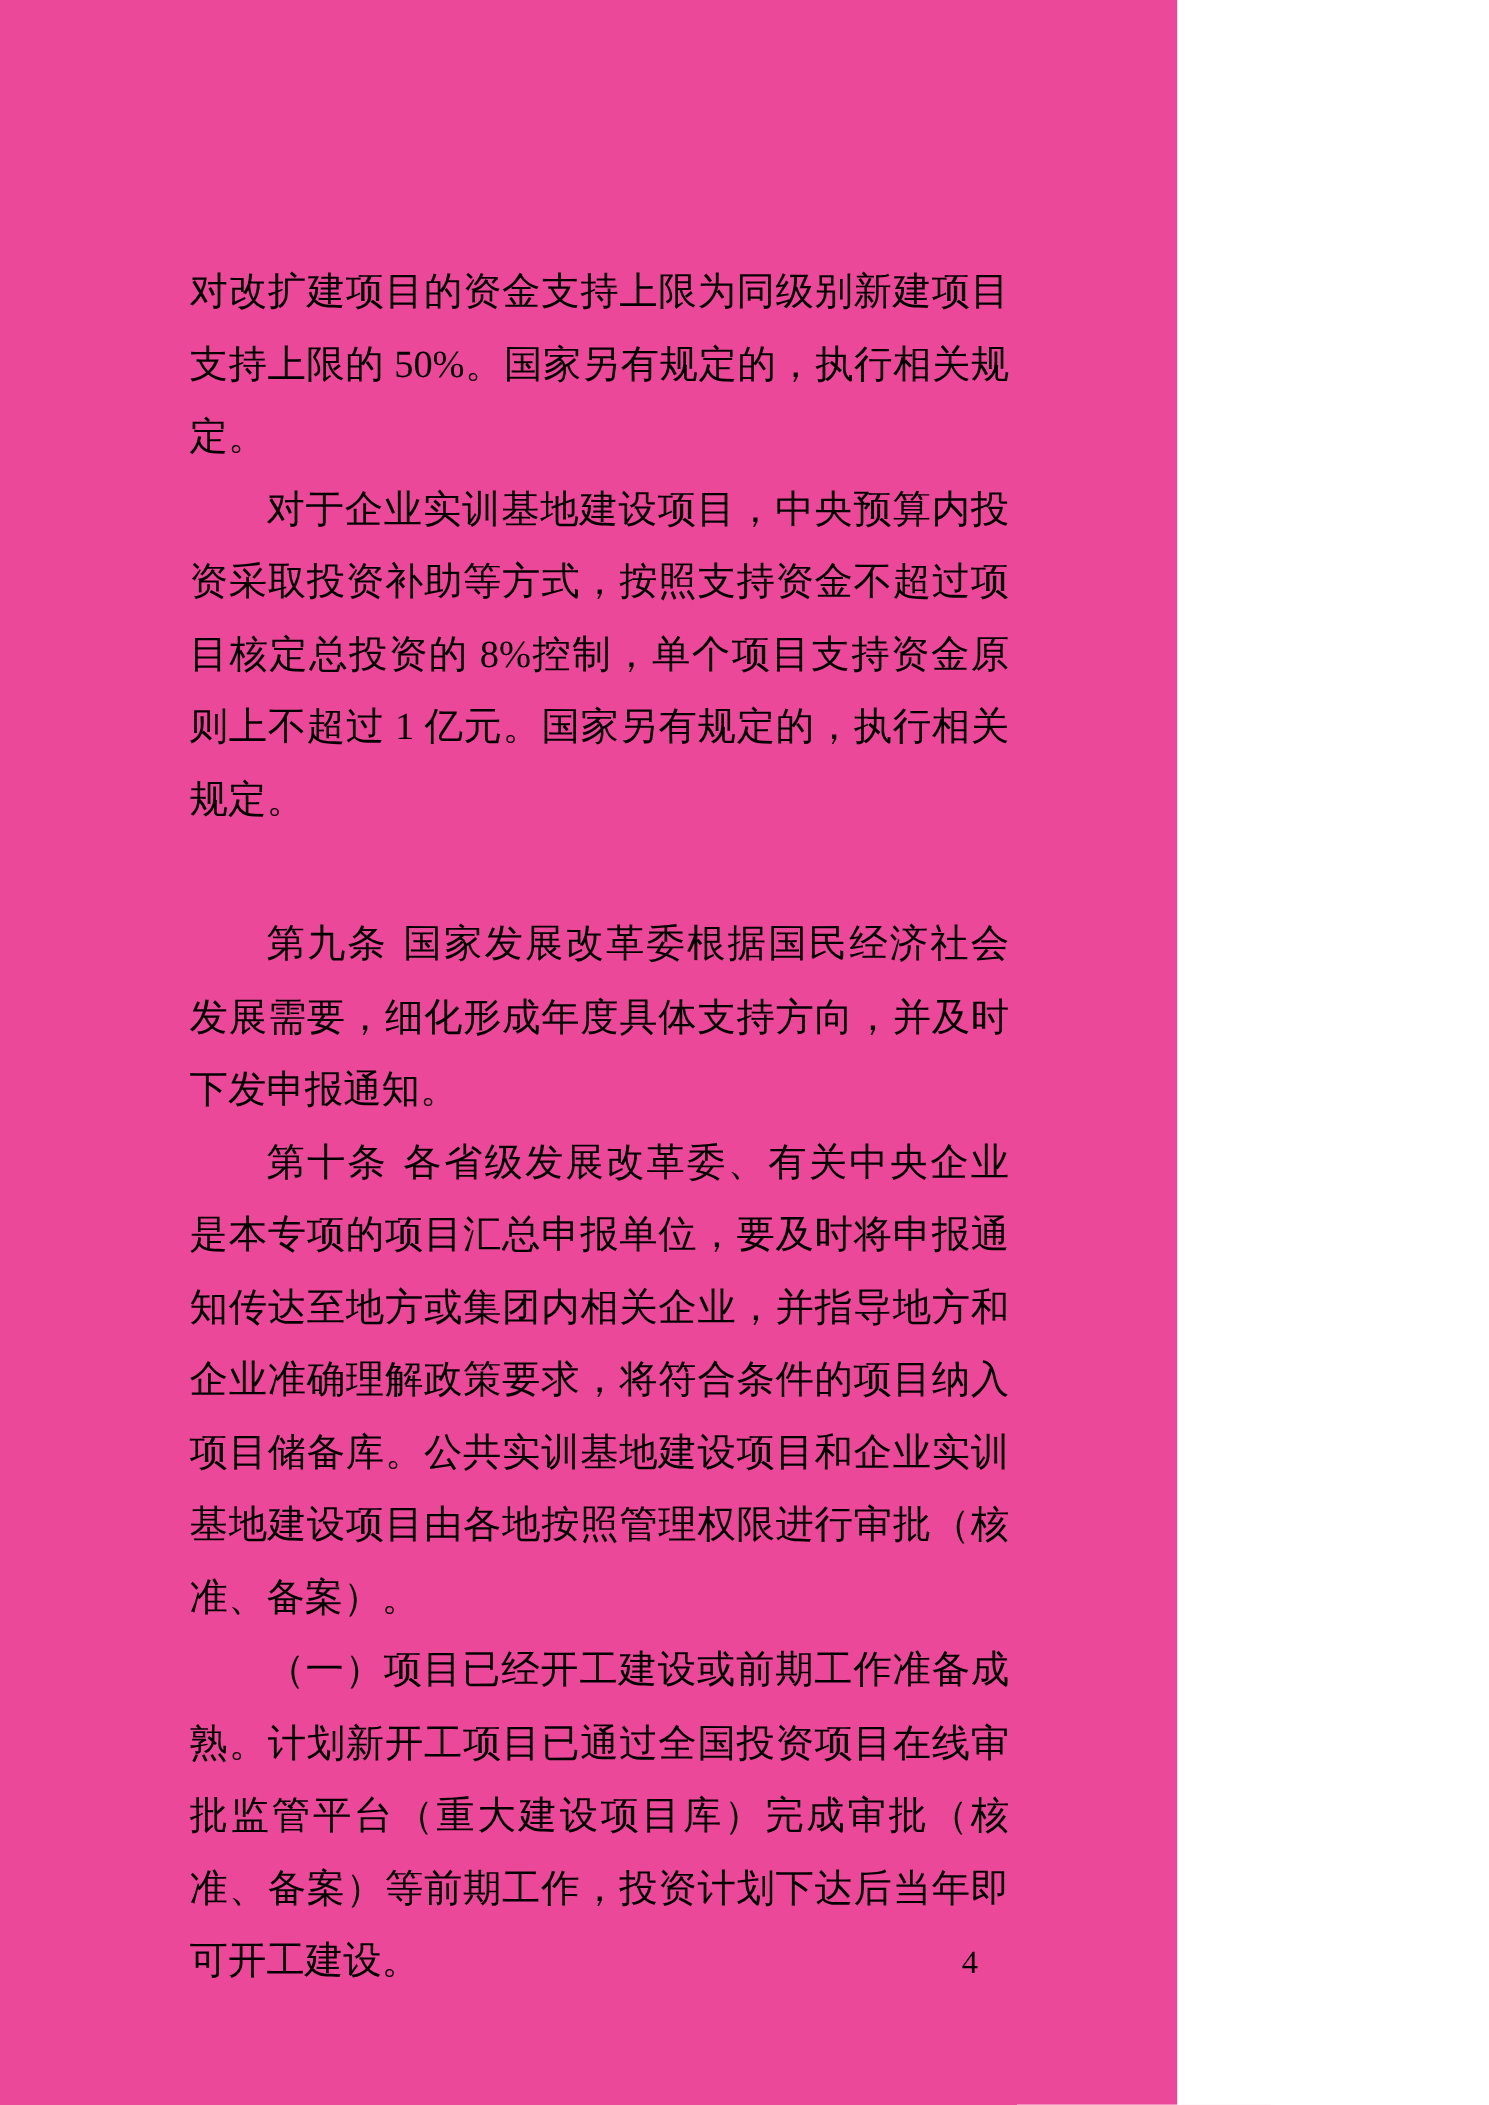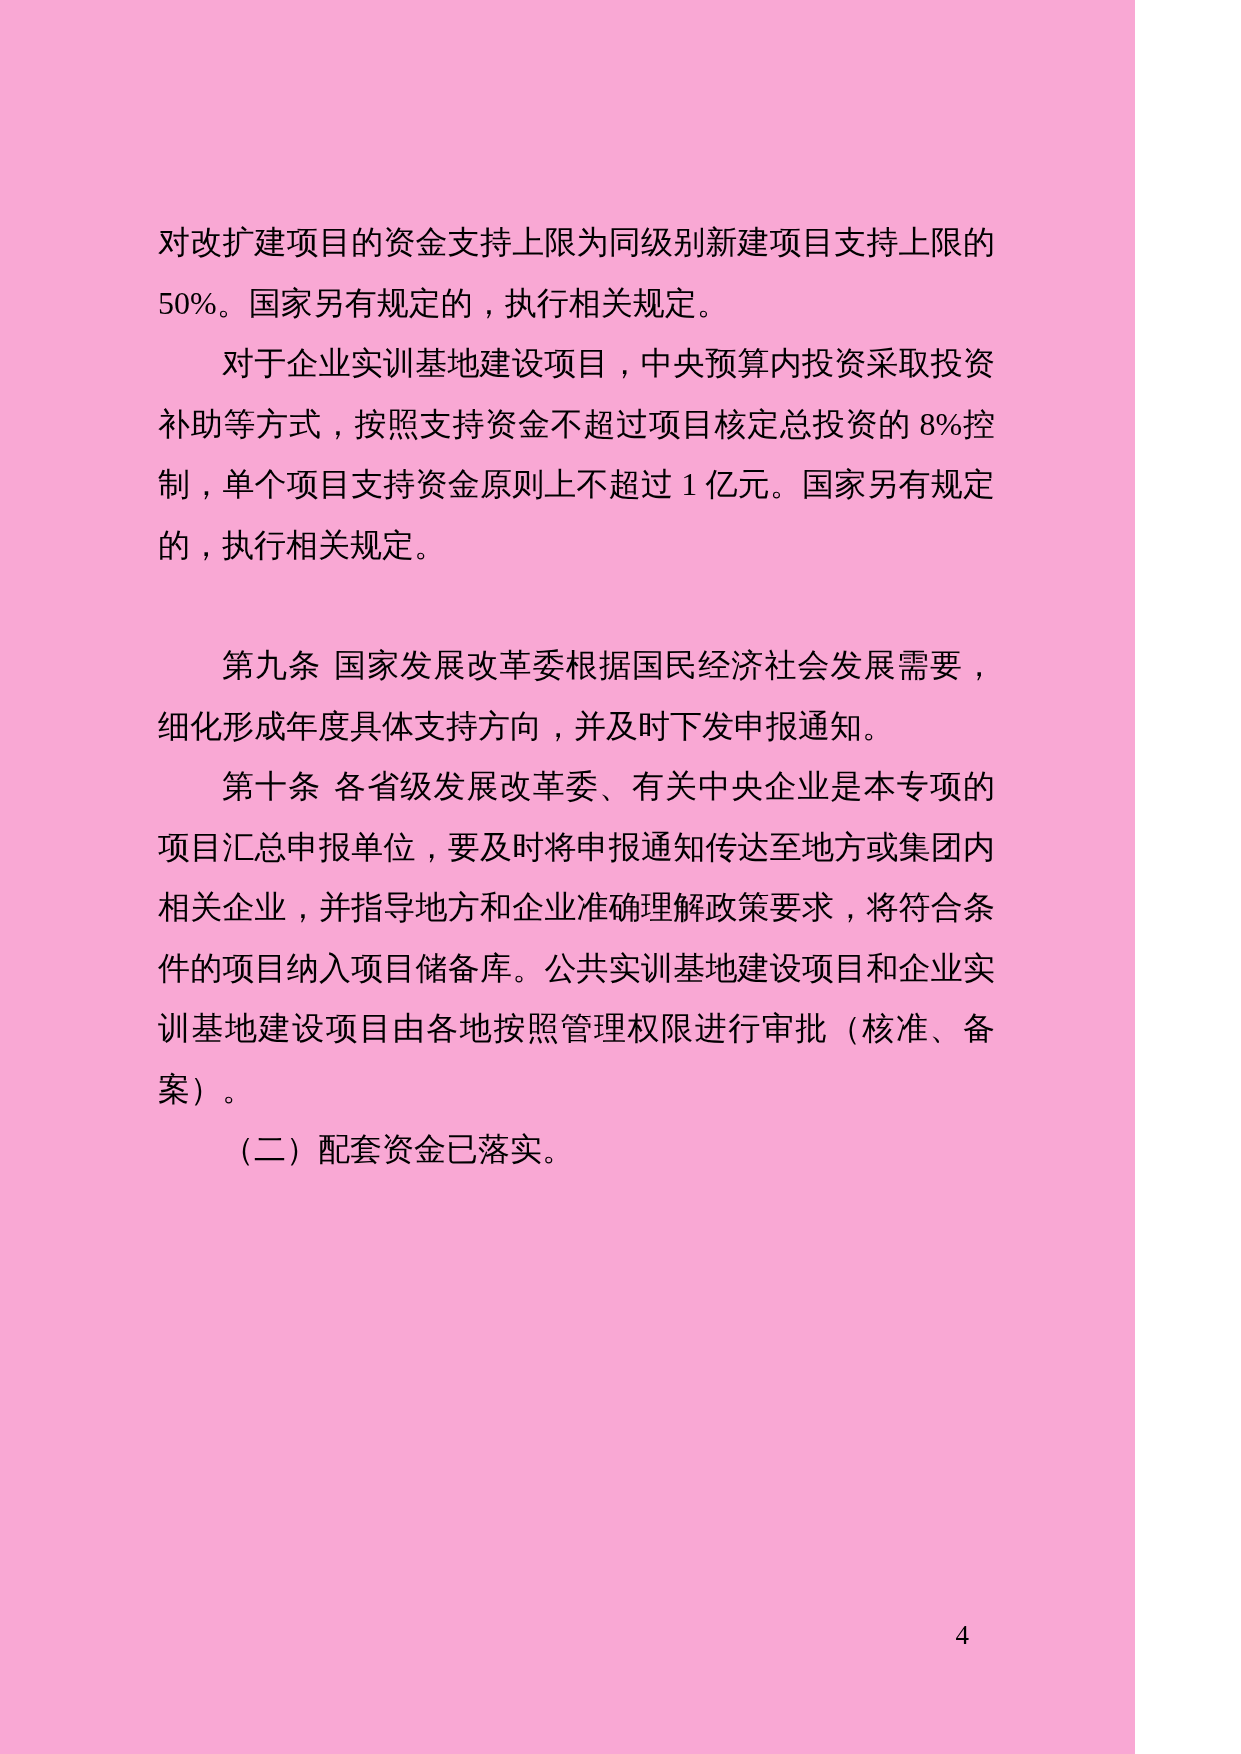--- a/index.html
+++ b/index.html
@@ -2,23 +2,23 @@
 <html><head>
 <meta charset="utf-8">
 <style>
   html, body {
     margin: 0;
     padding: 0;
     background: #ffffff;
   }
   .page {
     position: relative;
-    width: 1135px;
+    width: 981px;
     height: 1754px;
-    background: #f9a8d4;
+    background: #ec4899;
     color: #000000;
     font-family: "Liberation Serif", "DejaVu Serif", serif;
     overflow: hidden;
   }
   .content {
     position: absolute;
     left: 158px;
     right: 140px;
     top: 212px;
     font-size: 32px;
@@ -73,20 +73,20 @@
 
     <p>
       <span class="article-lead">第九条</span><span>国家发展改革委根据国民经济社会发展需要，细化形成年度具体支持方向，并及时下发申报通知。</span>
     </p>
 
     <p>
       <span class="article-lead">第十条</span><span>各省级发展改革委、有关中央企业是本专项的项目汇总申报单位，要及时将申报通知传达至地方或集团内相关企业，并指导地方和企业准确理解政策要求，将符合条件的项目纳入项目储备库。公共实训基地建设项目和企业实训基地建设项目由各地按照管理权限进行审批（核准、备案）。</span>
     </p>
 
 
+    <p>（一）项目已经开工建设或前期工作准备成熟。计划新开工项目已通过全国投资项目在线审批监管平台（重大建设项目库）完成审批（核准、备案）等前期工作，投资计划下达后当年即可开工建设。</p>
 
-    <p>（二）配套资金已落实。</p>
 
 
   </div>
 
   <div class="page-number">4</div>
 </div>
 
 </body></html>

